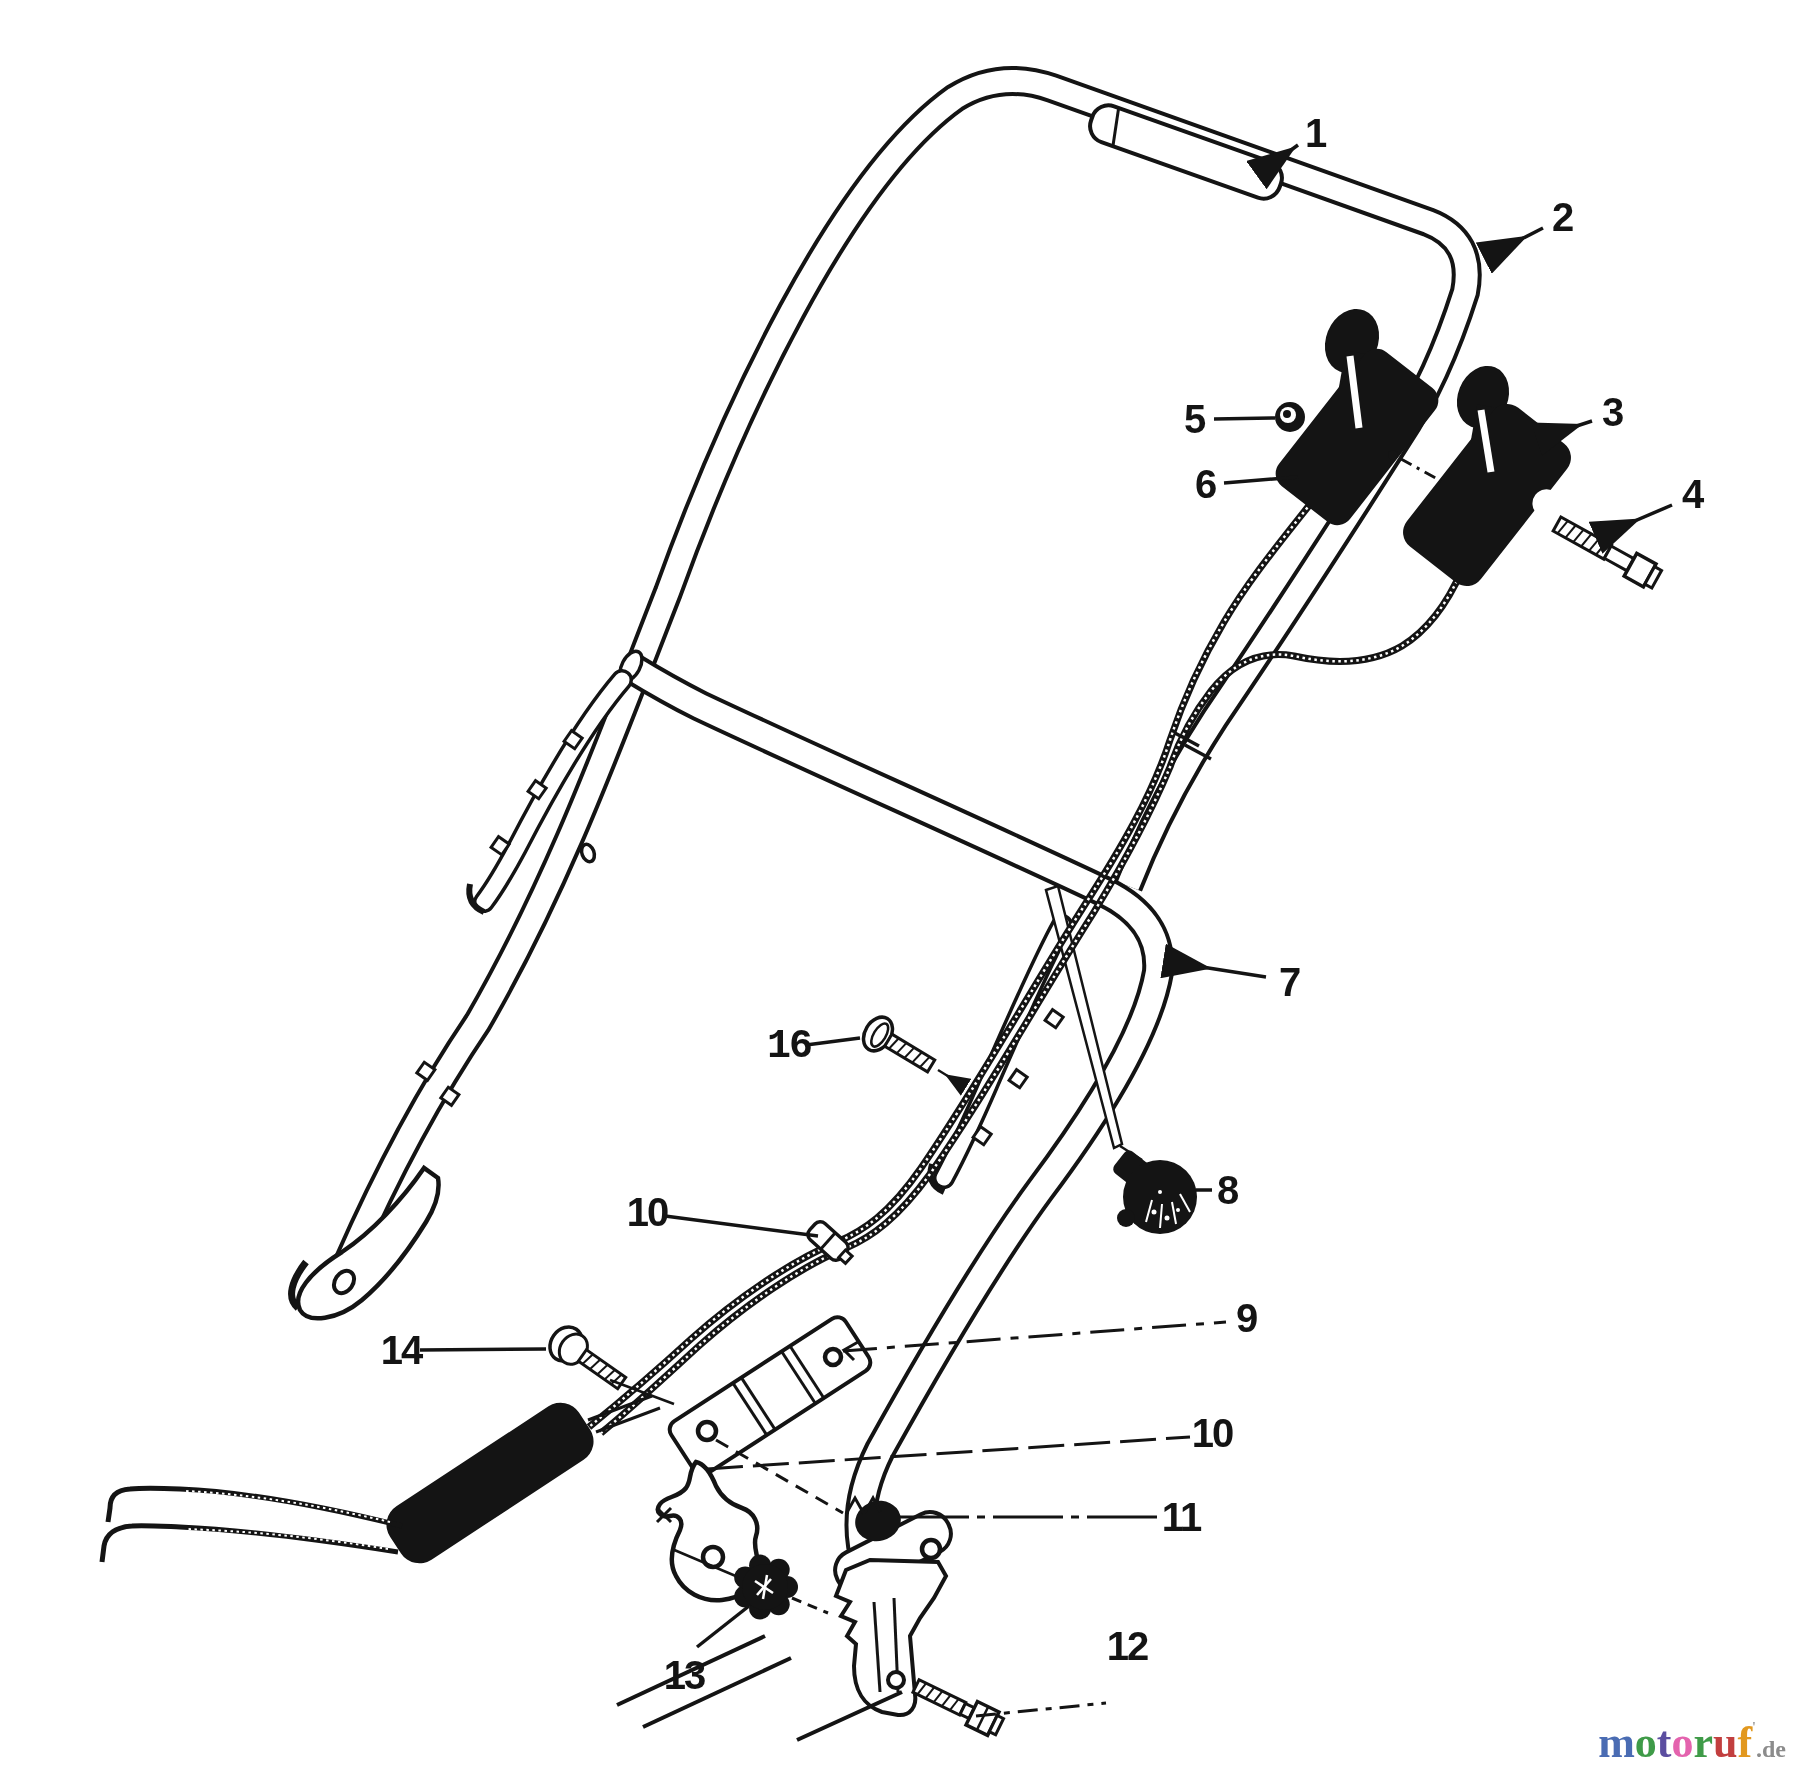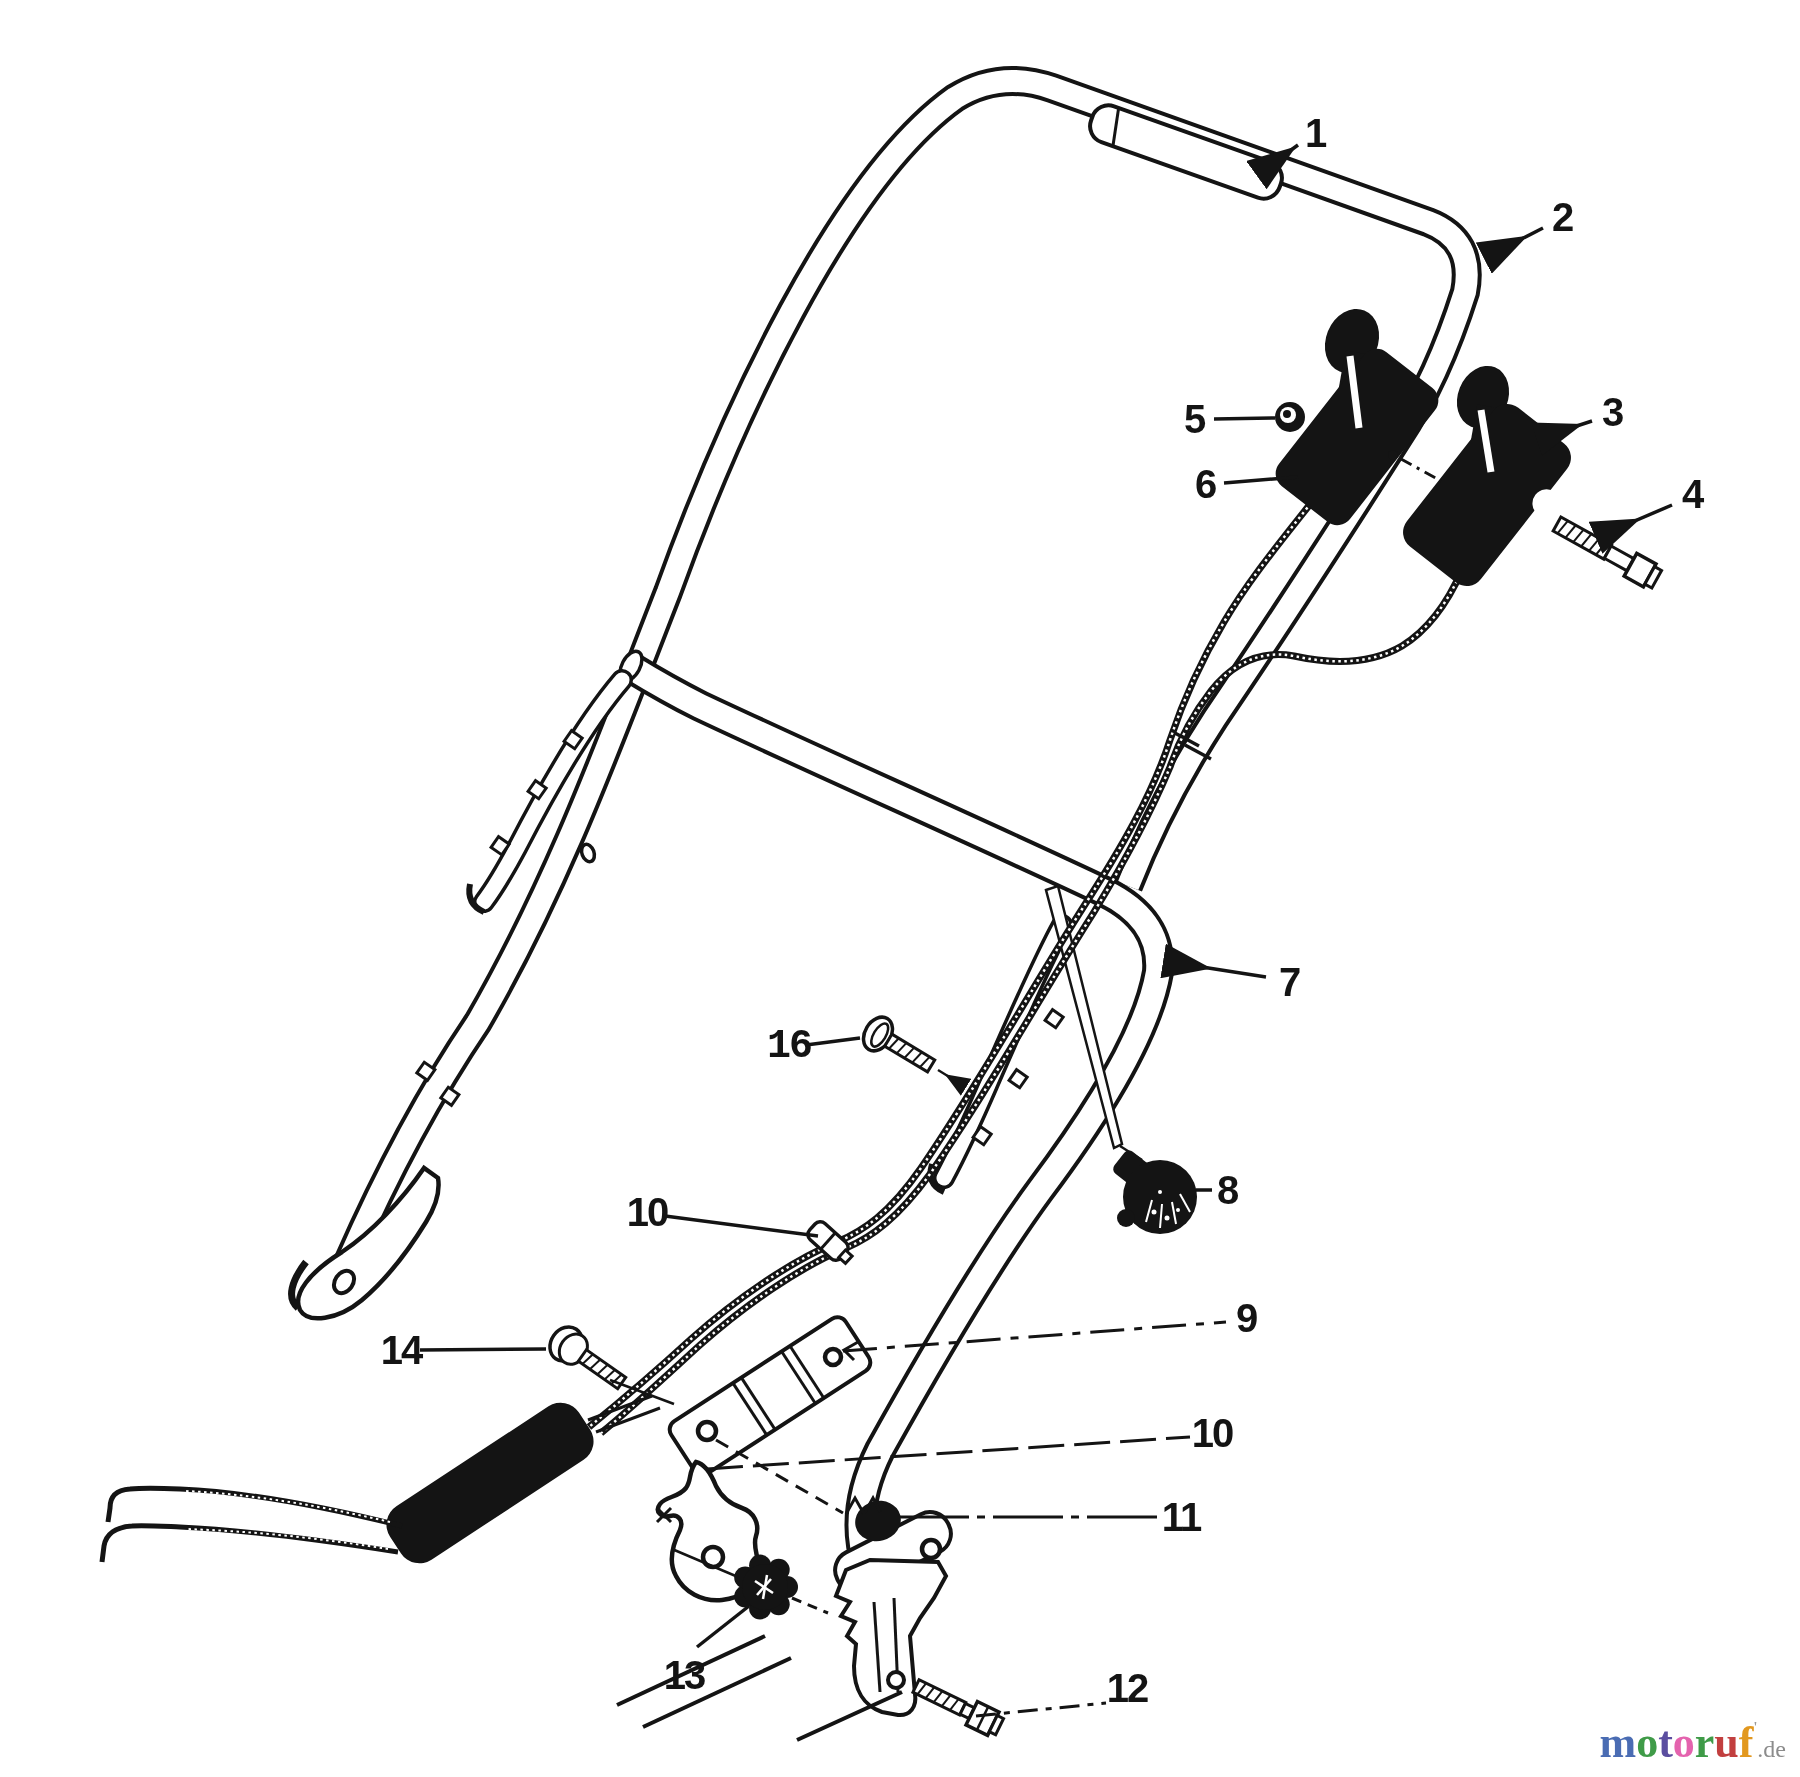--- a/index.html
+++ b/index.html
@@ -6,21 +6,21 @@
   .stage{position:relative;width:1800px;height:1777px;background:#fff;overflow:hidden;
          font-family:"Liberation Sans",sans-serif;}
   .stage svg{position:absolute;left:0;top:0;}
   .callout{position:absolute;transform:translate(-50%,-50%);
            font-family:"Liberation Sans",sans-serif;font-weight:700;font-size:40px;
            color:#141414;letter-spacing:-2px;white-space:nowrap;}
   .logo{position:absolute;right:14px;bottom:12px;
         font-family:"Liberation Serif",serif;font-weight:700;line-height:1;}
   .logo .lt{font-size:44px;}
   .logo .tmark{font-size:14px;color:#9a9a9a;vertical-align:top;}
-  .logo .suffix{font-size:24px;font-weight:400;}
+  .logo .suffix{font-size:24px;font-weight:700;}
 </style>
 </head>
 <body>
 
 <div class="stage">
 
 <svg width="1800" height="1777" viewBox="0 0 1800 1777">
   <defs>
     <marker id="ah" markerWidth="14" markerHeight="10" refX="12" refY="5" orient="auto">
       <polygon points="0,5 14,0 14,10" fill="#141414"></polygon>
@@ -344,21 +344,21 @@
       <span class="callout" style="left: 1562px; top: 217px;">2</span>
       <span class="callout" style="left: 1612px; top: 412px;">3</span>
       <span class="callout" style="left: 1692px; top: 494px;">4</span>
       <span class="callout" style="left: 1194px; top: 419px;">5</span>
       <span class="callout" style="left: 1205px; top: 484px;">6</span>
       <span class="callout" style="left: 1289px; top: 982px;">7</span>
       <span class="callout" style="left: 1227px; top: 1190px;">8</span>
       <span class="callout" style="left: 1246px; top: 1318px;">9</span>
       <span class="callout" style="left: 1212px; top: 1433px; text-align: center;">10</span>
       <span class="callout" style="left: 1181px; top: 1517px;">11</span>
-      <span class="callout" style="left: 1127px; top: 1688px;">12</span>
+      <span class="callout" style="left: 1127px; top: 1646px;">12</span>
       <span class="callout" style="left: 684px; top: 1659px; margin-top: 16px;">13</span>
       <span class="callout" style="left: 401px; top: 1350px;">14</span>
       <span class="callout" style="left: 647px; top: 1212px;">10</span>
       <span class="callout" style="left: 789px; top: 1046px; font-family: Liberation Mono, monospace;">16</span>
     </div>
 
 <div class="logo">
   <span id="logo-word"><span class="lt" style="color: rgb(74, 108, 179);">m</span><span class="lt" style="color: rgb(63, 155, 72);">o</span><span class="lt" style="color: rgb(91, 78, 160);">t</span><span class="lt" style="color: rgb(228, 99, 174);">o</span><span class="lt" style="color: rgb(63, 155, 72);">r</span><span class="lt" style="color: rgb(194, 63, 63);">u</span><span class="lt" style="color: rgb(226, 152, 31);">f</span></span><span class="tmark">'</span><span class="suffix" style="color: rgb(140, 140, 140);">.de</span>
 </div>
 

